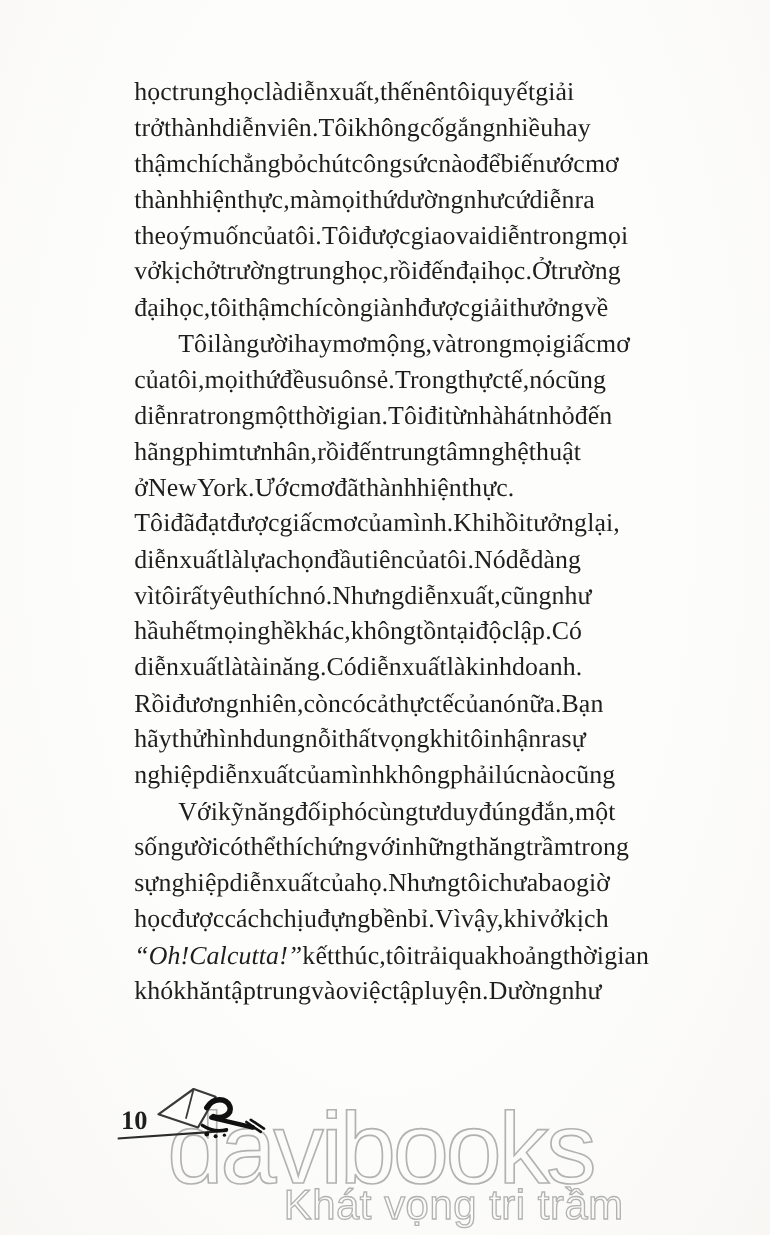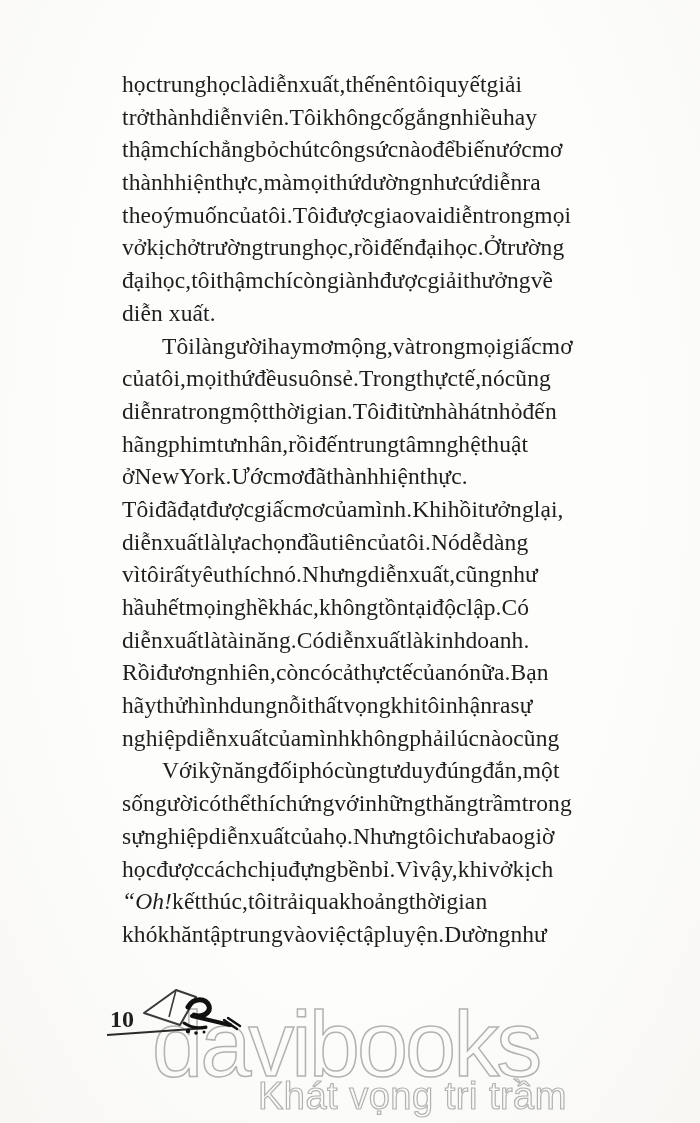--- a/index.html
+++ b/index.html
@@ -177,21 +177,20 @@
         <span class="w">tôi</span>
         <span class="w">thậm</span>
         <span class="w">chí</span>
         <span class="w">còn</span>
         <span class="w">giành</span>
         <span class="w">được</span>
         <span class="w">giải</span>
         <span class="w">thưởng</span>
         <span class="w">về</span>
       </div>
-      <div class="line flush"><span>diễn xuất. </span></div>
       <div class="line indent">
         <span class="w">Tôi</span>
         <span class="w">là</span>
         <span class="w">người</span>
         <span class="w">hay</span>
         <span class="w">mơ</span>
         <span class="w">mộng,</span>
         <span class="w">và</span>
         <span class="w">trong</span>
         <span class="w">mọi</span>
@@ -405,20 +404,21 @@
         <span class="w">bền</span>
         <span class="w">bỉ.</span>
         <span class="w">Vì</span>
         <span class="w">vậy,</span>
         <span class="w">khi</span>
         <span class="w">vở</span>
         <span class="w">kịch</span>
       </div>
       <div class="line">
         <span class="w em">“Oh!</span>
+        <span class="w em">Calcutta!”</span>
         <span class="w">kết</span>
         <span class="w">thúc,</span>
         <span class="w">tôi</span>
         <span class="w">trải</span>
         <span class="w">qua</span>
         <span class="w">khoảng</span>
         <span class="w">thời</span>
         <span class="w">gian</span>
       </div>
       <div class="line">

